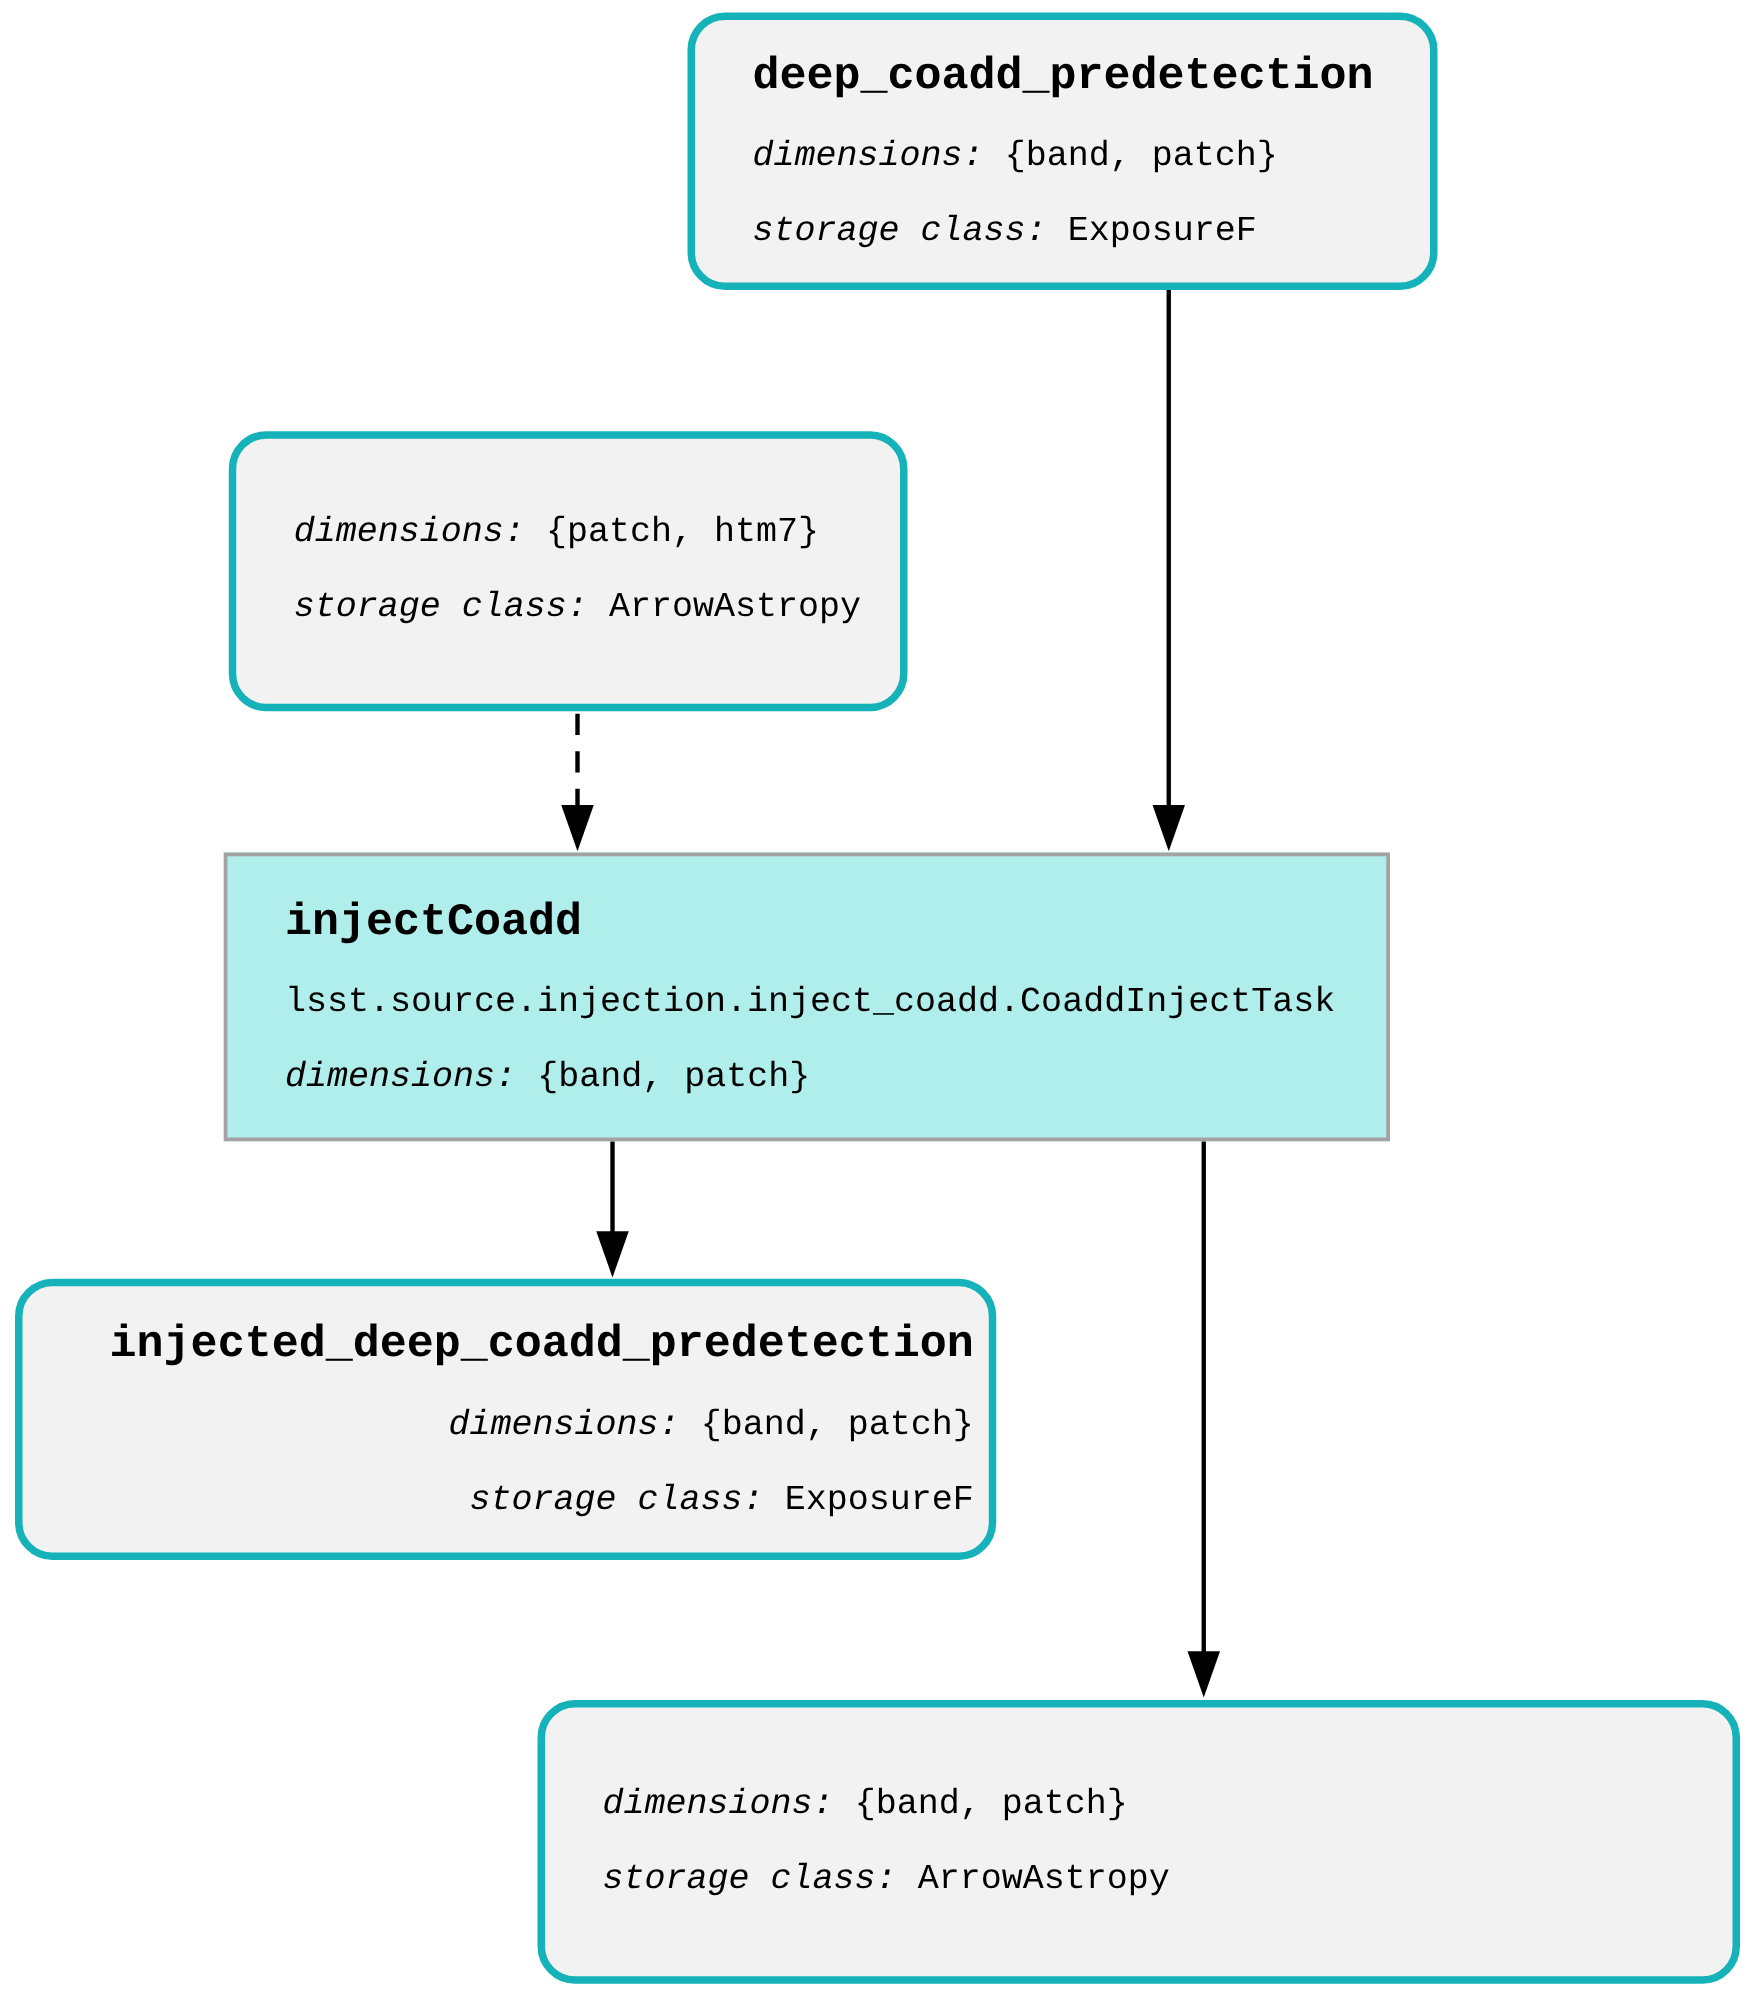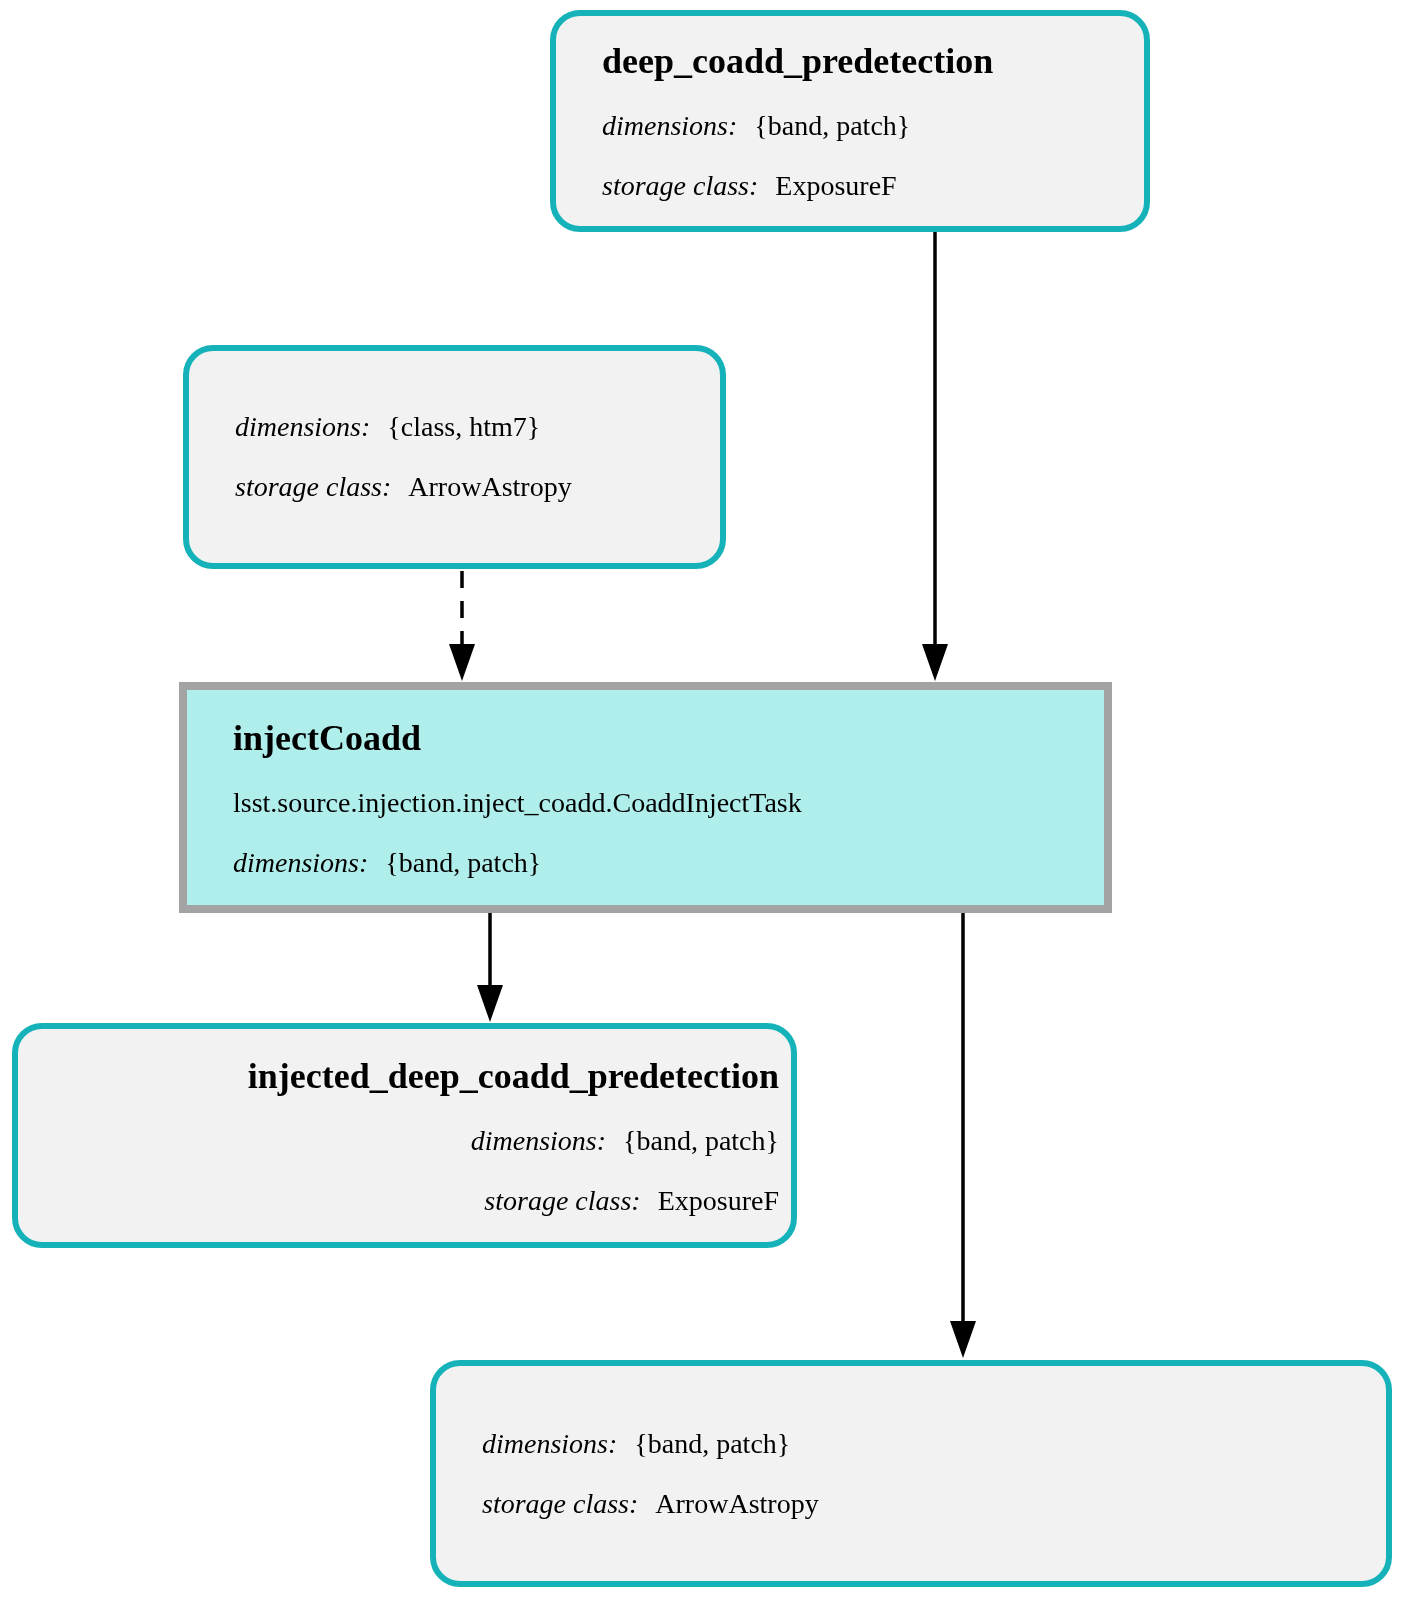--- a/index.html
+++ b/index.html
@@ -1,40 +1,40 @@
 <!DOCTYPE html>
 <html><head>
 <meta charset="utf-8">
 <style>
   html,body{margin:0;padding:0;background:#ffffff;}
   .canvas{
     position:relative;
     width:1402px;height:1598px;
     background:#ffffff;
-    font-family:Liberation Serif, serif;
+    font-family:Liberation Mono, monospace;
     overflow:hidden;
   }
   .edges{position:absolute;left:0;top:0;width:1402px;height:1598px;}
   .node{
     position:absolute;
     box-sizing:border-box;
     display:flex;flex-direction:column;justify-content:center;
     gap:26px;
     padding:0 12px 0 46px;
     white-space:nowrap;
     color:#000000;
   }
   .node.dataset{
     background:#f2f2f2;
     border:6px solid #15b3b9;
     border-radius:30px;
   }
   .node.task{
     background:#b0eeec;
-    border:8px solid #a3a3a3;
+    border:3px solid #a3a3a3;
     border-radius:0;
   }
   .node-title{
     font-size:36px;font-weight:bold;line-height:44px;
   }
   .node-line{
     font-size:28px;line-height:34px;
   }
   .node-line .lbl{font-style:italic;margin-right:17px;}
   .node-line .val{font-style:normal;}
@@ -79,21 +79,21 @@
     <div class="node-line">
       <span class="lbl">dimensions:</span><span class="val">{band, patch}</span>
     </div>
     <div class="node-line">
       <span class="lbl">storage class:</span><span class="val">ExposureF</span>
     </div>
   </div>
 
   <div class="node dataset" id="node-cat">
     <div class="node-line">
-      <span class="lbl">dimensions:</span><span class="val">{class, htm7}</span>
+      <span class="lbl">dimensions:</span><span class="val">{patch, htm7}</span>
     </div>
     <div class="node-line">
       <span class="lbl">storage class:</span><span class="val">ArrowAstropy</span>
     </div>
   </div>
 
   <div class="node task" id="node-task">
     <div class="node-title">injectCoadd</div>
     <div class="node-line">
       <span class="val">lsst.source.injection.inject_coadd.CoaddInjectTask</span>

